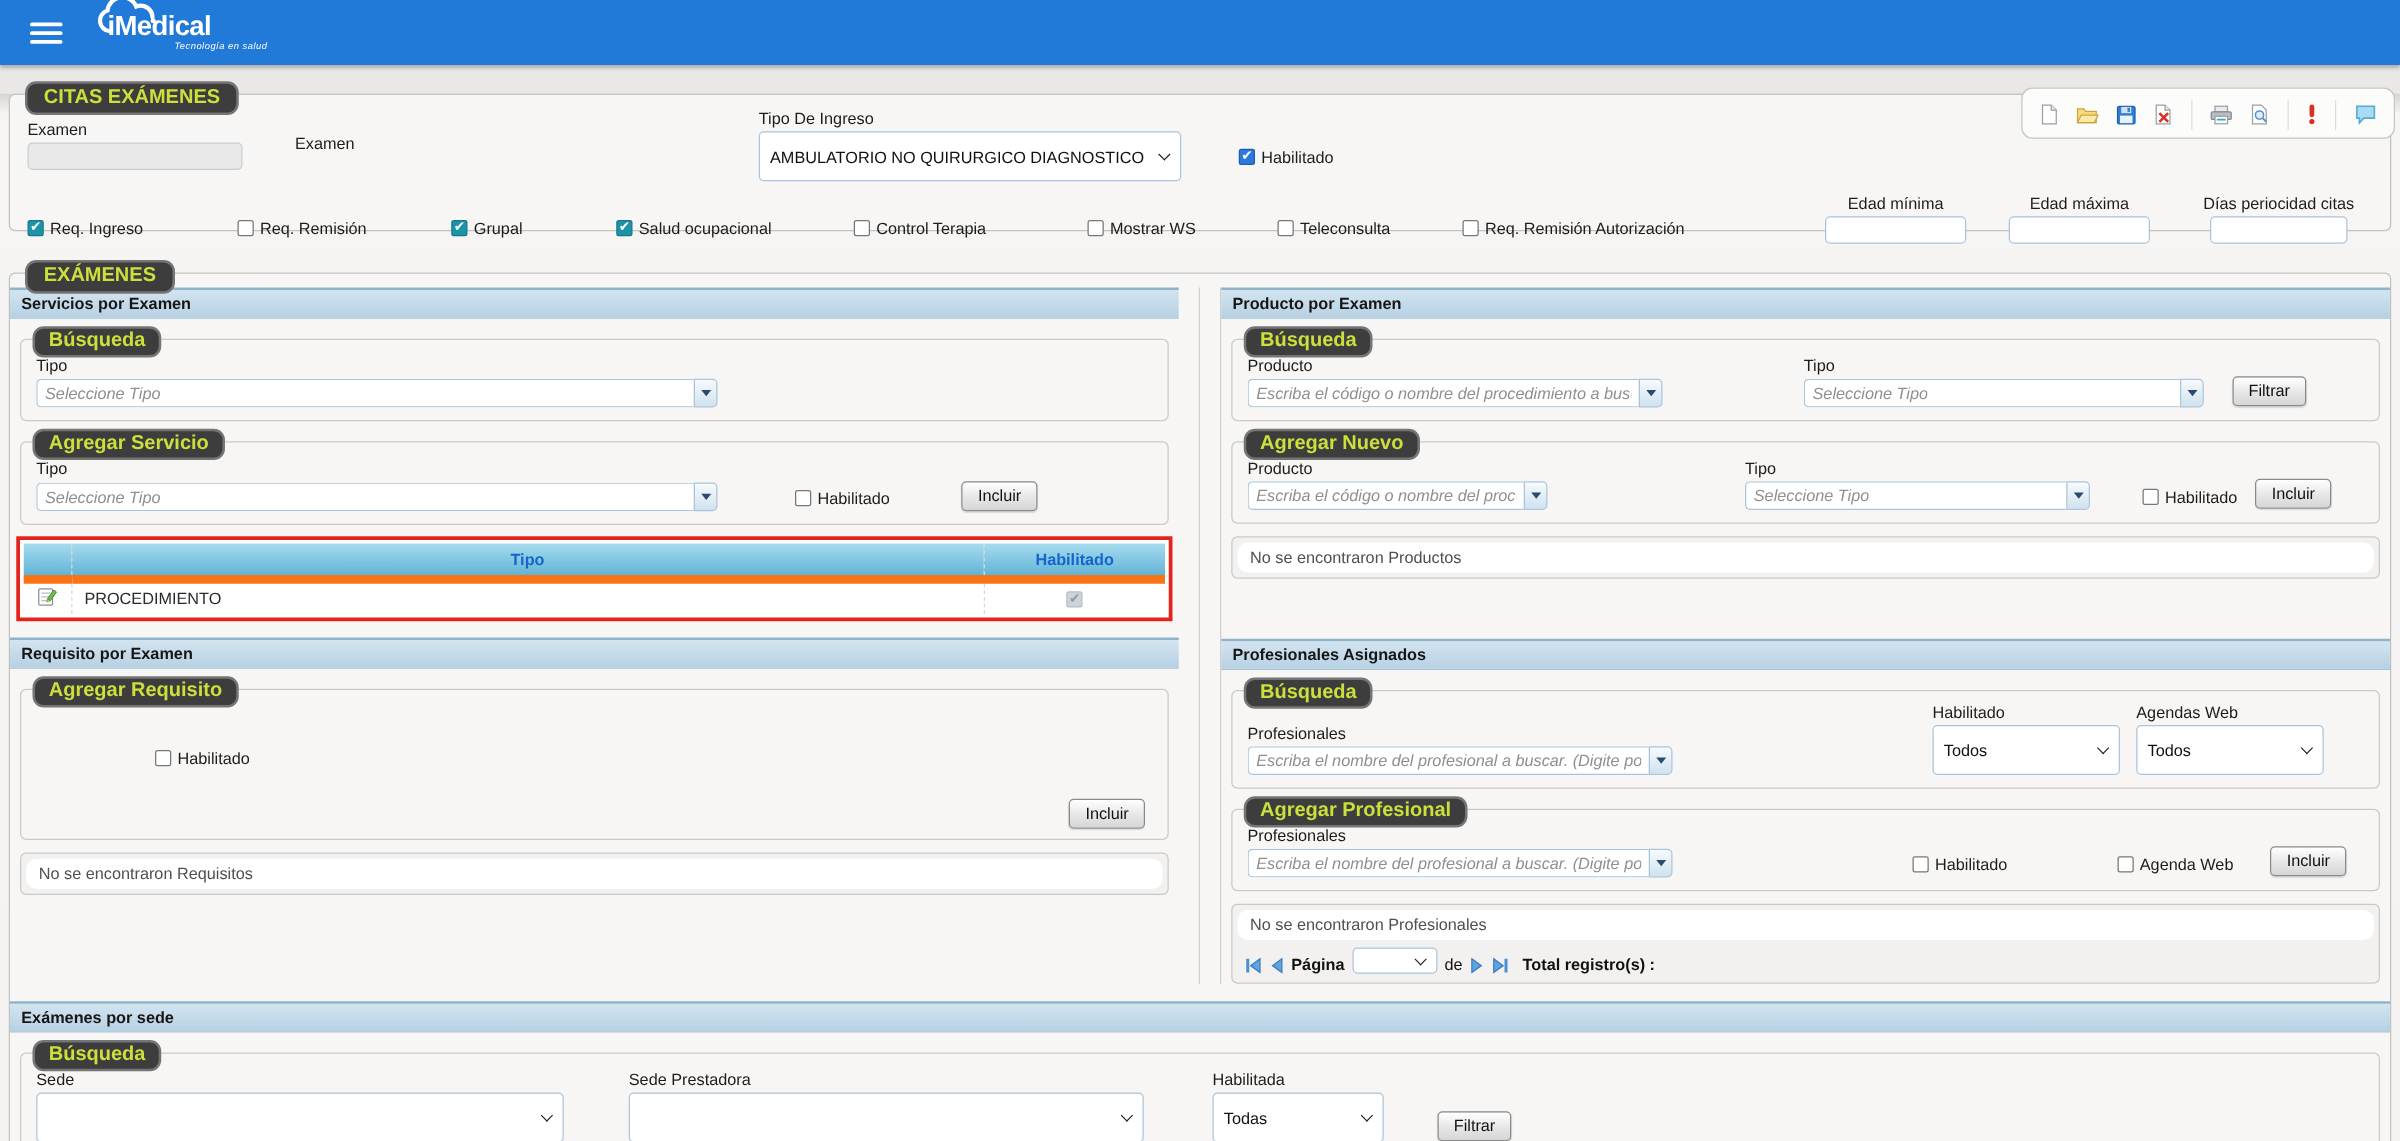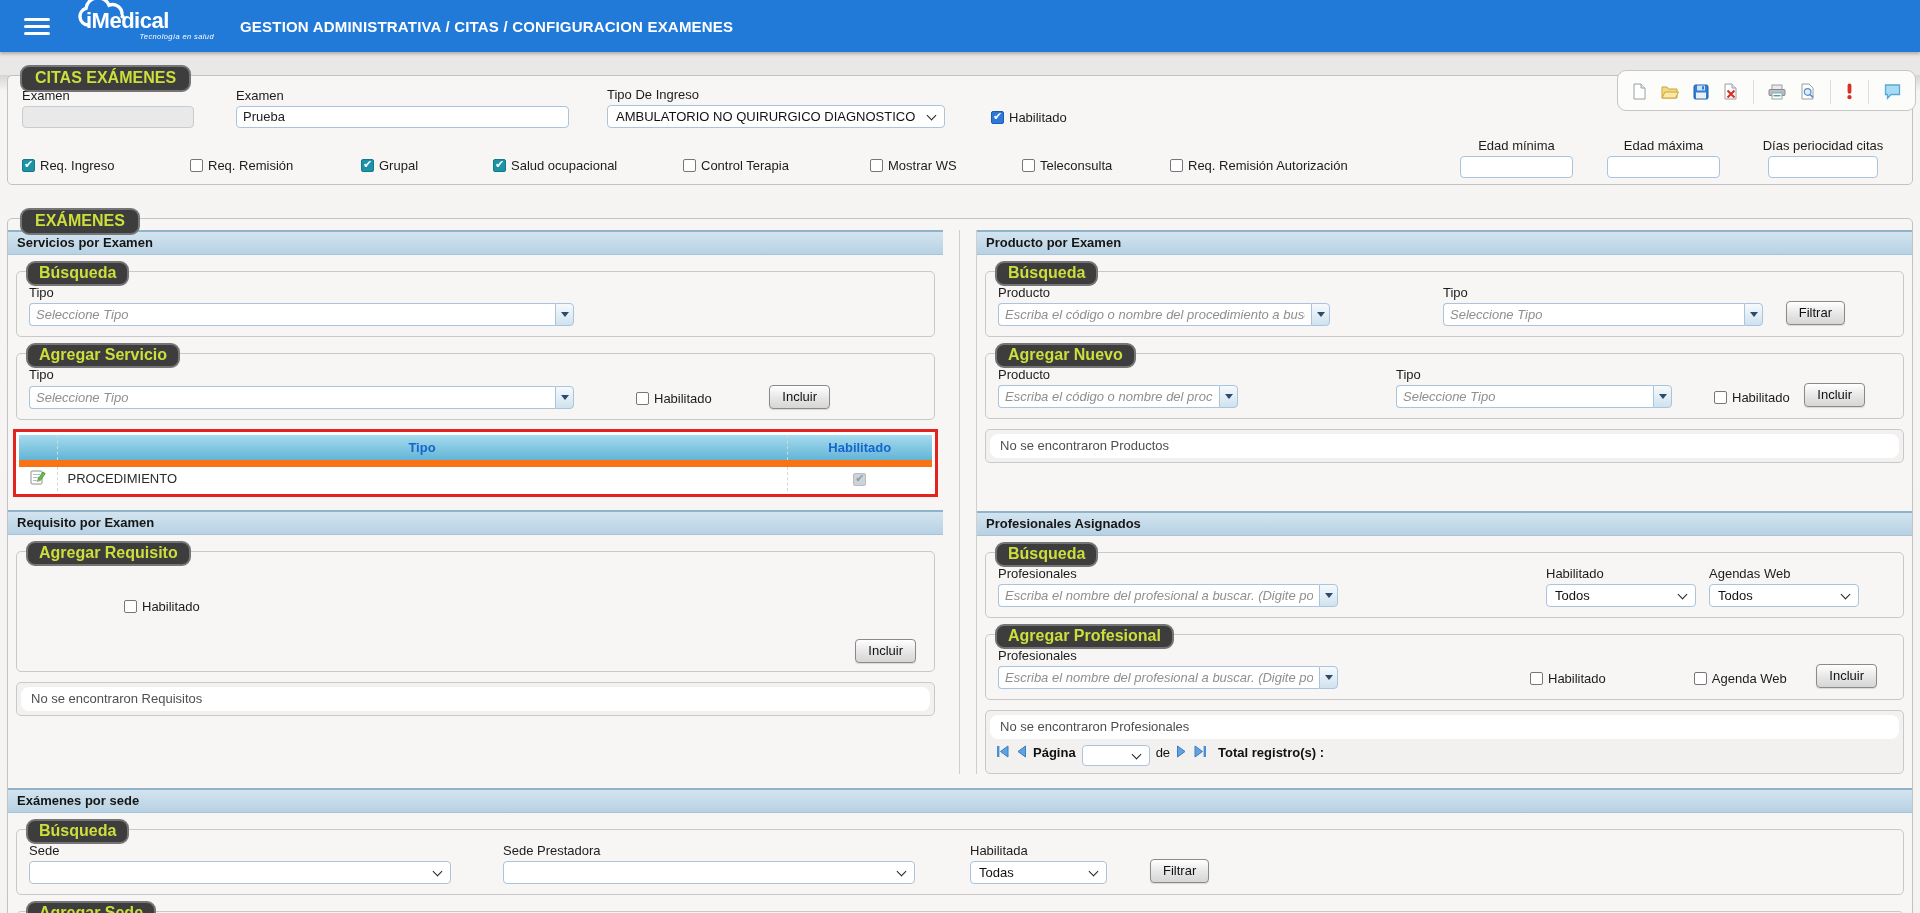--- a/index.html
+++ b/index.html
@@ -36,21 +36,21 @@
   .citas-box { margin-top:23px; height:110px; z-index:2; }
   .big-box { margin-top:33px; padding-bottom:6px; }
   .examenes-badge { top:-11px; }
 
   .lbl { font-size:13px; color:#1c1c1c; margin-bottom:3px; white-space:nowrap; }
   .input { background:#fff; border:1px solid #a9c4dc; border-radius:4px; height:22px;
            padding:0 6px; font-size:13px; color:#222; font-family:inherit; width:100%; }
   .input:disabled { background:#e9e9e9; border-color:#c6cdd2; }
 
   
-  .select { background:#fff; border:1px solid #a9c4dc; border-radius:4px; height:23px;
+  .select { background:#fff; border:1px solid #a9c4dc; border-radius:4px; height:40px;
             display:flex; align-items:center; justify-content:space-between; padding:0 8px;
             font-size:13px; color:#111; cursor:pointer; }
   .sel-chev { width:7px; height:7px; border-right:1.8px solid #222; border-bottom:1.8px solid #222;
               transform:rotate(45deg); margin:-3px 1px 0 6px; flex:none; }
 
   
   .combo { display:flex; height:23px; cursor:text; }
   .combo-input { flex:1; min-width:0; background:#fff; border:1px solid #a9c4dc; border-right:none;
                  border-radius:4px 0 0 4px; display:flex; align-items:center; padding:0 6px; overflow:hidden; }
   .ph { font-style:italic; color:#8f8f8f; font-size:13px; white-space:nowrap; overflow:hidden; }
@@ -104,21 +104,21 @@
   .cell-hab { width:145px; text-align:center; }
   .cell-tipo { padding-left:10px; }
 
   
   .ta { width:680px; height:62px; border:1px solid #a9c4dc; border-radius:4px; resize:both; font-family:inherit; }
   .req-right { flex:1; position:relative; height:100px; }
   .req-cb { position:absolute; left:95px; top:38px; display:flex; align-items:center; }
   .req-btn { position:absolute; right:6px; bottom:-2px; }
 
   
-  .pager { display:flex; align-items:flex-start; gap:6px; padding:6px 6px 3px; font-size:13px; color:#111; }
+  .pager { display:flex; align-items:flex-end; gap:6px; padding:6px 6px 3px; font-size:13px; color:#111; }
   .pager b { font-weight:700; }
   .pg-ico { display:flex; cursor:pointer; }
   .pager .select { width:68px; height:21px; }
 </style>
 </head>
 <body>
 
 <header class="topbar">
   <span class="hamburger">
       <span></span>
@@ -128,21 +128,20 @@
   <div class="logo">
     <span class="logo-cloud">
       <svg width="56" height="32" viewBox="0 0 56 32">
           <path d="M12 27 a8.5 8.5 0 0 1 -2 -16.6 a12 12 0 0 1 23 -3.2 a9.5 9.5 0 0 1 13 8.6" fill="none" stroke="#ffffff" stroke-width="3.4" stroke-linecap="round"></path>
           <circle cx="46.5" cy="18.5" r="2" fill="#fff"></circle>
         </svg>
     </span>
     <div class="logo-title">iMedical</div>
     <div class="logo-tag">Tecnología en salud</div>
   </div>
-  <div class="breadcrumb">GESTION ADMINISTRATIVA / CITAS / CONFIGURACION EXAMENES</div>
 </header>
 
 <div class="page">
 
   <div class="toolbar">
     <span class="tb-btn">
       <svg width="16" height="17" viewBox="0 0 16 17">
           <path d="M3 1h7l4 4v11H3z" fill="#fff" stroke="#9aa0a6"></path>
           <path d="M10 1v4h4" fill="#e8eaed" stroke="#9aa0a6"></path>
         </svg>
@@ -201,21 +200,20 @@
 
   <section class="section citas-box">
     <span class="badge">CITAS EXÁMENES</span>
     <div class="row1">
       <div style="width:172px">
         <div class="lbl">Examen</div>
         <input class="input" disabled="" style="">
       </div>
       <div style="width:333px; margin-left:42px">
         <div class="lbl">Examen</div>
-        <input class="input" value="Prueba" style="">
       </div>
       <div style="width:338px; margin-left:38px">
         <div class="lbl">Tipo De Ingreso</div>
         <div class="select">
           <span>AMBULATORIO NO QUIRURGICO DIAGNOSTICO</span>
           <span class="sel-chev"></span>
         </div>
       </div>
       <div class="flag" style="margin-left:46px; margin-top:19px; margin-bottom:0">
         <span class="cb blue on"></span>

